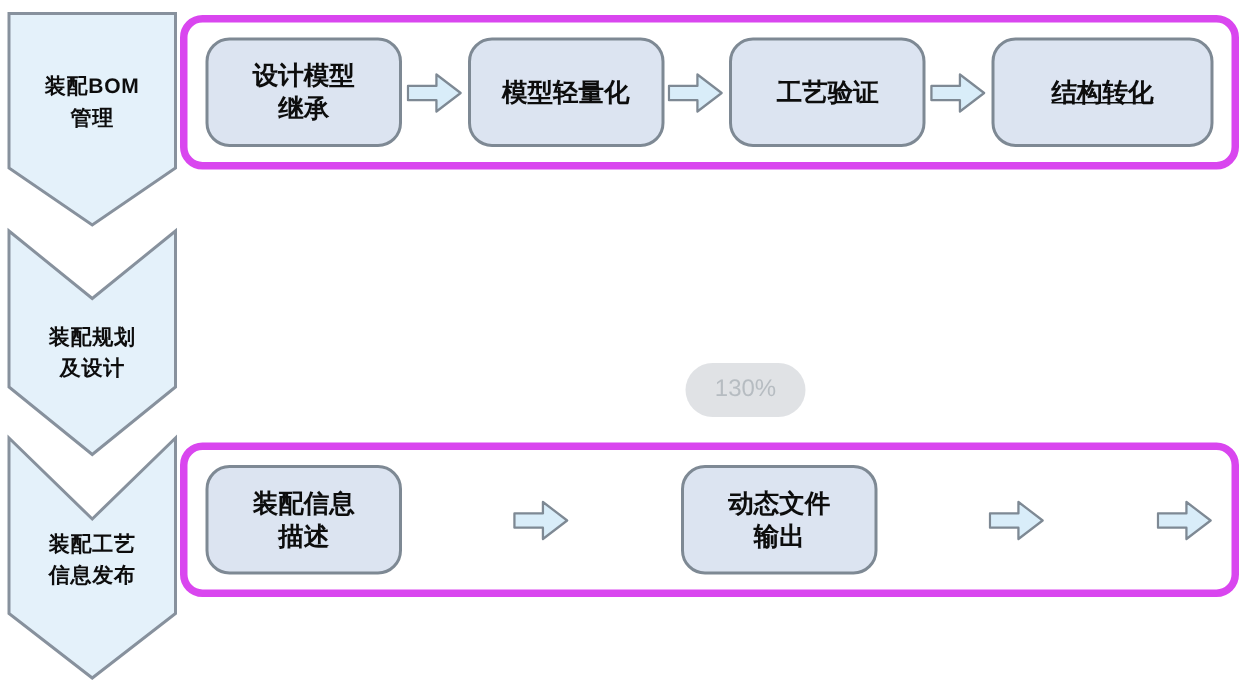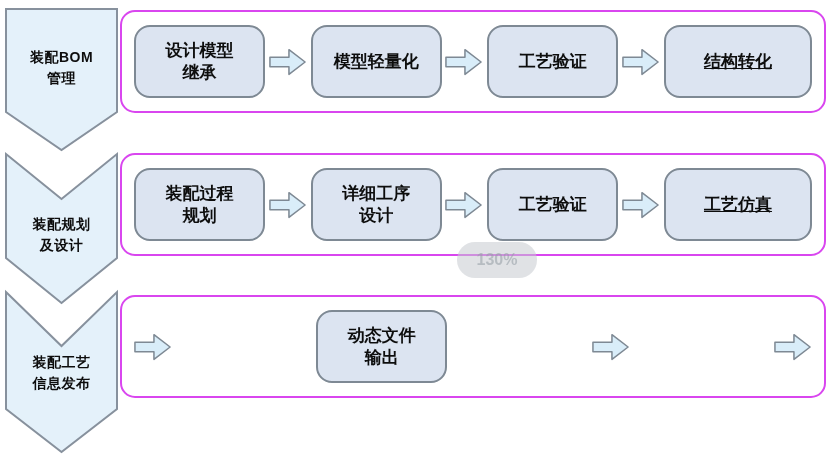--- a/index.html
+++ b/index.html
@@ -9,39 +9,39 @@
   }
   .chevrons{position:absolute;left:0;top:0;}
   .chev{fill:#e4f1fa;stroke:#87919d;stroke-width:2;stroke-linejoin:miter;}
   .stage-label{
     position:absolute;left:0;width:123px;text-align:center;
     font-size:14px;font-weight:bold;line-height:21px;white-space:pre-line;
     color:#0d0d0d;letter-spacing:0.5px;
   }
   .stage-row{
     position:absolute;left:120px;width:706px;height:103px;box-sizing:border-box;
-    background:#ffffff;border:2px solid #d946ef;border-radius:15px;
+    background:#ffffff;border:5px solid #d946ef;border-radius:15px;
     display:flex;align-items:center;justify-content:space-between;
     padding:0 12px;
   }
   .step-box{
     width:131px;height:73px;box-sizing:border-box;flex:0 0 auto;
     background:#dce4f1;border:2px solid #7e8994;border-radius:16px;
     display:flex;align-items:center;justify-content:center;text-align:center;
     font-size:17px;font-weight:bold;line-height:22px;white-space:pre-line;
     color:#0d0d0d;
   }
   .step-box.wide{width:148px;text-decoration:underline;}
   .arrow{flex:0 0 auto;width:38px;height:30px;}
   .arrow path{fill:#d9edf9;stroke:#7e8994;stroke-width:1.6;stroke-linejoin:round;}
   .zoom-toast{
     position:absolute;left:457px;top:242px;width:80px;height:36px;
     background:rgba(198,202,207,0.55);border-radius:18px;
     display:flex;align-items:center;justify-content:center;
-    font-size:16px;font-weight:bold;color:rgba(148,156,164,0.55);
+    font-size:16px;font-weight:normal;color:rgba(148,156,164,0.55);
     z-index:5;
   }
 </style>
 </head>
 <body>
 
 <div class="canvas">
 
   <svg class="chevrons" width="130" height="460" viewBox="0 0 130 460">
     <path class="chev" d="M6,9 L117,9 L117,112 L61.5,150 L6,112 Z"></path>
@@ -66,39 +66,24 @@
     <svg class="arrow" viewBox="0 0 40 30">
         <path d="M1,10 H21 V2 L38,15 L21,28 V20 H1 Z"></path>
       </svg>
     <div class="step-box">工艺验证</div>
     <svg class="arrow" viewBox="0 0 40 30">
         <path d="M1,10 H21 V2 L38,15 L21,28 V20 H1 Z"></path>
       </svg>
     <div class="step-box wide">结构转化</div>
   </div>
 
-  <div class="stage-row" style="top:153px">
-    <div class="step-box">装配过程
-规划</div>
-    <svg class="arrow" viewBox="0 0 40 30">
-        <path d="M1,10 H21 V2 L38,15 L21,28 V20 H1 Z"></path>
-      </svg>
-    <div class="step-box">详细工序
-设计</div>
-    <svg class="arrow" viewBox="0 0 40 30">
-        <path d="M1,10 H21 V2 L38,15 L21,28 V20 H1 Z"></path>
-      </svg>
-    <div class="step-box">工艺验证</div>
-    <svg class="arrow" viewBox="0 0 40 30">
-        <path d="M1,10 H21 V2 L38,15 L21,28 V20 H1 Z"></path>
-      </svg>
-    <div class="step-box wide">工艺仿真</div>
-  </div>
 
   <div class="stage-row" style="top:295px">
+    <div class="step-box">装配信息
+描述</div>
     <svg class="arrow" viewBox="0 0 40 30">
         <path d="M1,10 H21 V2 L38,15 L21,28 V20 H1 Z"></path>
       </svg>
     <div class="step-box">动态文件
 输出</div>
     <svg class="arrow" viewBox="0 0 40 30">
         <path d="M1,10 H21 V2 L38,15 L21,28 V20 H1 Z"></path>
       </svg>
     <svg class="arrow" viewBox="0 0 40 30">
         <path d="M1,10 H21 V2 L38,15 L21,28 V20 H1 Z"></path>

